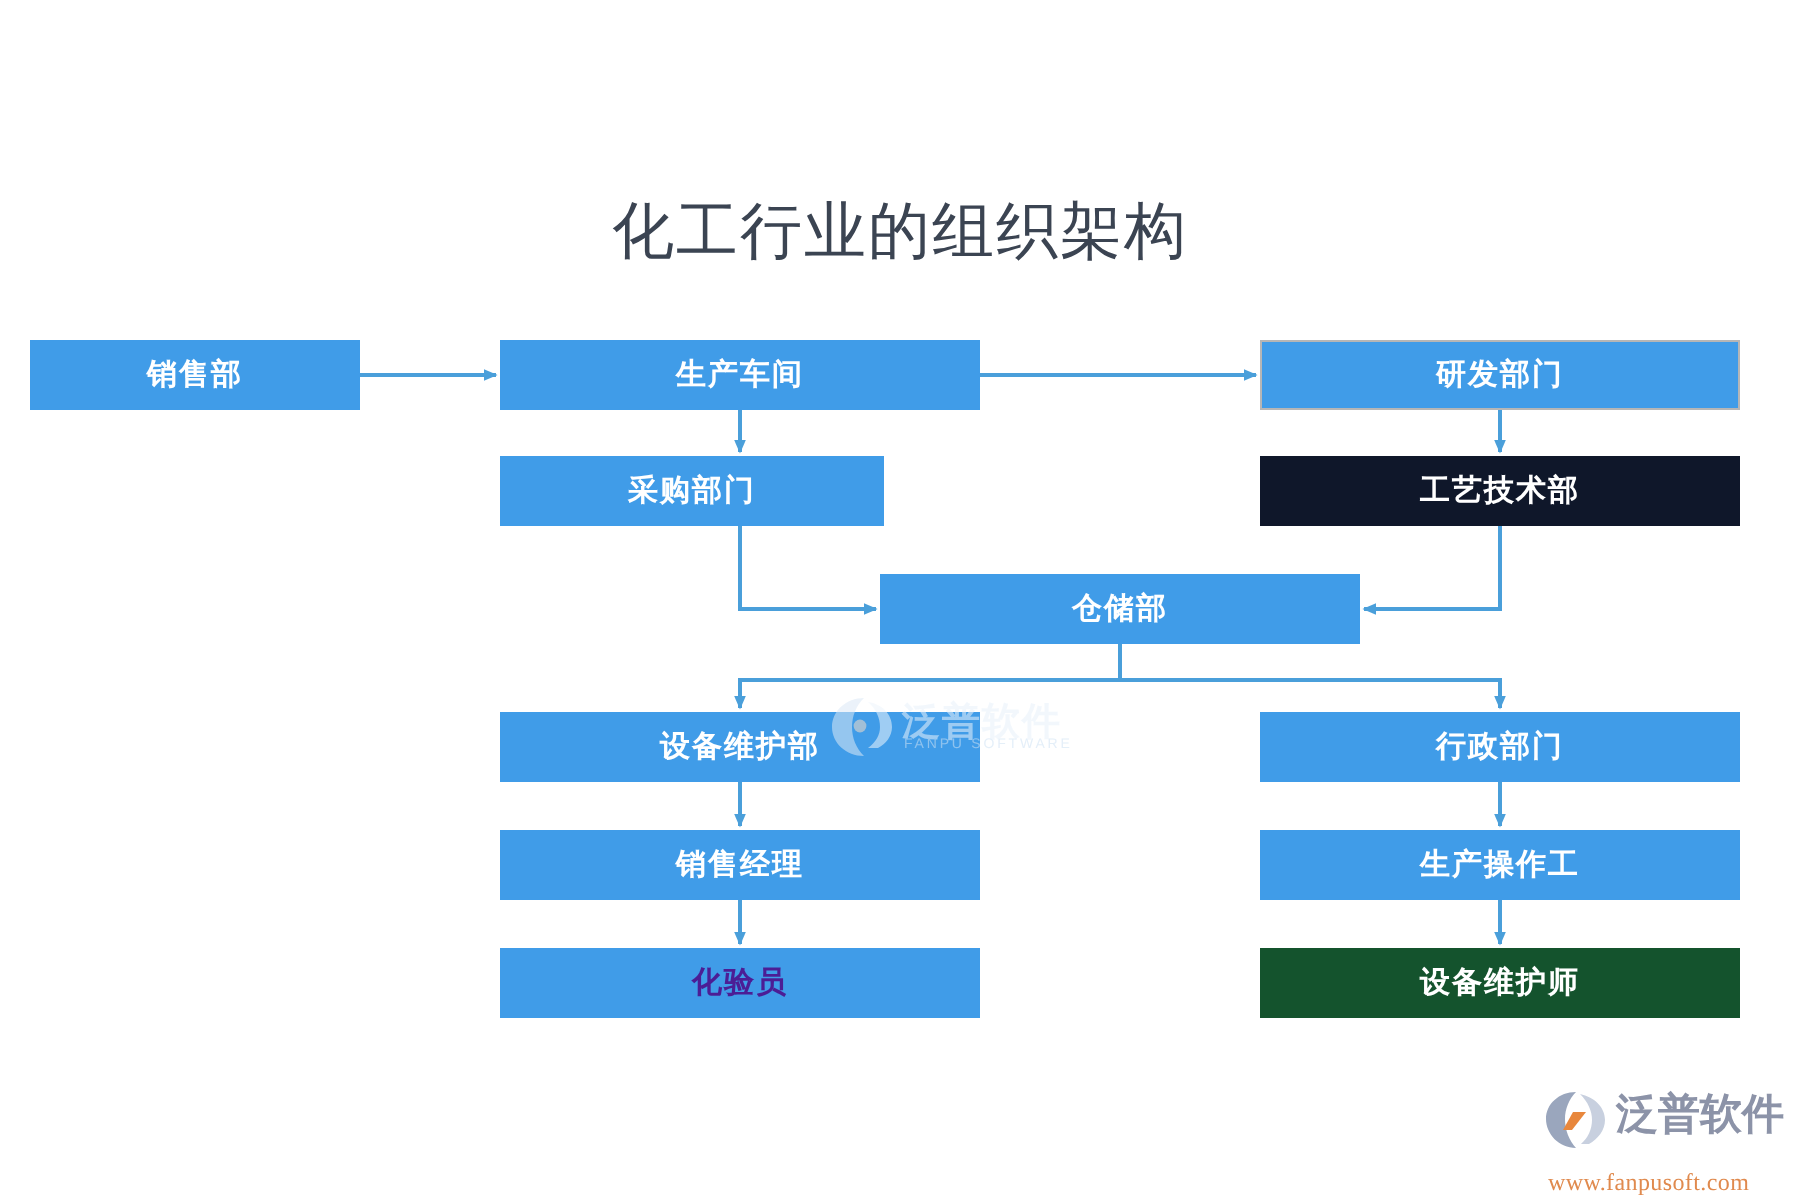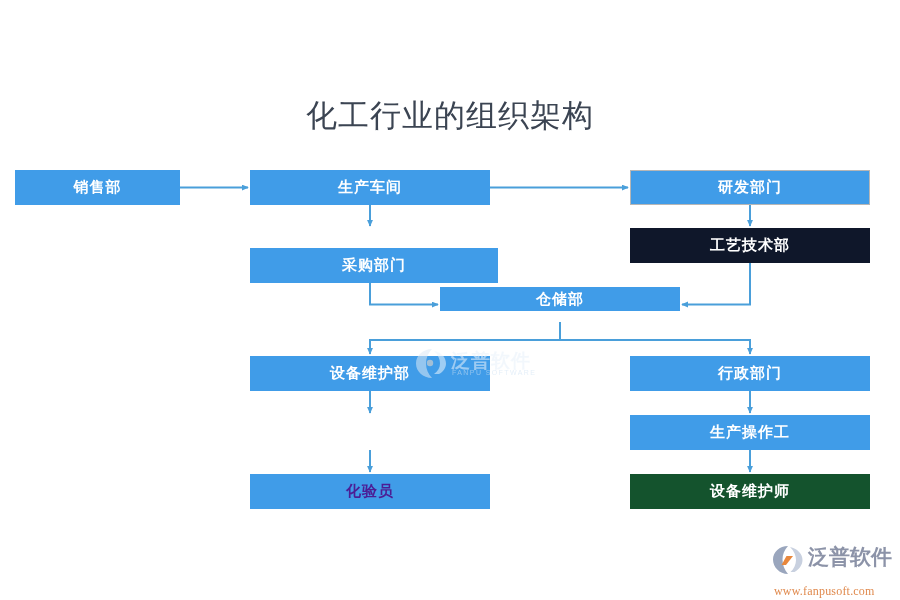--- a/index.html
+++ b/index.html
@@ -173,25 +173,26 @@
 
       <path d="M370,450 L370,472"></path>
 
       <path d="M750,450 L750,472"></path>
     </g>
   </svg>
 
   <div class="node" style="left: 15px; top: 170px; width: 165px; height: 35px; background: rgb(64, 156, 232); color: rgb(255, 255, 255);">销售部</div>
   <div class="node" style="left: 250px; top: 170px; width: 240px; height: 35px; background: rgb(64, 156, 232); color: rgb(255, 255, 255);">生产车间</div>
   <div class="node selected" style="left: 630px; top: 170px; width: 240px; height: 35px; background: rgb(64, 156, 232); color: rgb(255, 255, 255);">研发部门</div>
-  <div class="node" style="left: 250px; top: 228px; width: 248px; height: 35px; background: rgb(64, 156, 232); color: rgb(255, 255, 255); margin-top: 20px;">采购部门</div>
+  <div class="node" style="left: 250px; top: 228px; width: 192px; height: 35px; background: rgb(64, 156, 232); color: rgb(255, 255, 255);">采购部门</div>
   <div class="node" style="left: 630px; top: 228px; width: 240px; height: 35px; background: #0f172a; color: rgb(255, 255, 255);">工艺技术部</div>
-  <div class="node" style="left: 440px; top: 287px; width: 240px; height: 24px; background: rgb(64, 156, 232); color: rgb(255, 255, 255);">仓储部</div>
+  <div class="node" style="left: 440px; top: 287px; width: 240px; height: 35px; background: rgb(64, 156, 232); color: rgb(255, 255, 255);">仓储部</div>
   <div class="node" style="left: 250px; top: 356px; width: 240px; height: 35px; background: rgb(64, 156, 232); color: rgb(255, 255, 255);">设备维护部</div>
   <div class="node" style="left: 630px; top: 356px; width: 240px; height: 35px; background: rgb(64, 156, 232); color: rgb(255, 255, 255);">行政部门</div>
+  <div class="node" style="left: 250px; top: 415px; width: 240px; height: 35px; background: rgb(64, 156, 232); color: rgb(255, 255, 255);">销售经理</div>
   <div class="node" style="left: 630px; top: 415px; width: 240px; height: 35px; background: rgb(64, 156, 232); color: rgb(255, 255, 255);">生产操作工</div>
   <div class="node" style="left: 250px; top: 474px; width: 240px; height: 35px; background: rgb(64, 156, 232); color: #4c1d95;">化验员</div>
   <div class="node" style="left: 630px; top: 474px; width: 240px; height: 35px; background: #14532d; color: rgb(255, 255, 255); font-family: Liberation Mono, monospace;">设备维护师</div>
 
   <div class="watermark">
     <svg class="wm-mark" viewBox="0 0 34 31" xmlns="http://www.w3.org/2000/svg">
       <path d="M17,1 C8,1 1,7.5 1,15.5 C1,23.5 8,30 17,30 C13,26 11,21 11,15.5 C11,10 13,5 17,1 Z" fill="#dce9f6"></path>
       <path d="M19,3 C26,4 31,9 31,15.5 C31,20 28,24 24,26 L19,26 C23,23 25,19.5 25,15.5 C25,11 23,6.5 19,3 Z" fill="#eef5fc"></path>
       <circle cx="15" cy="15" r="3.2" fill="#f3dcc8"></circle>
     </svg>

